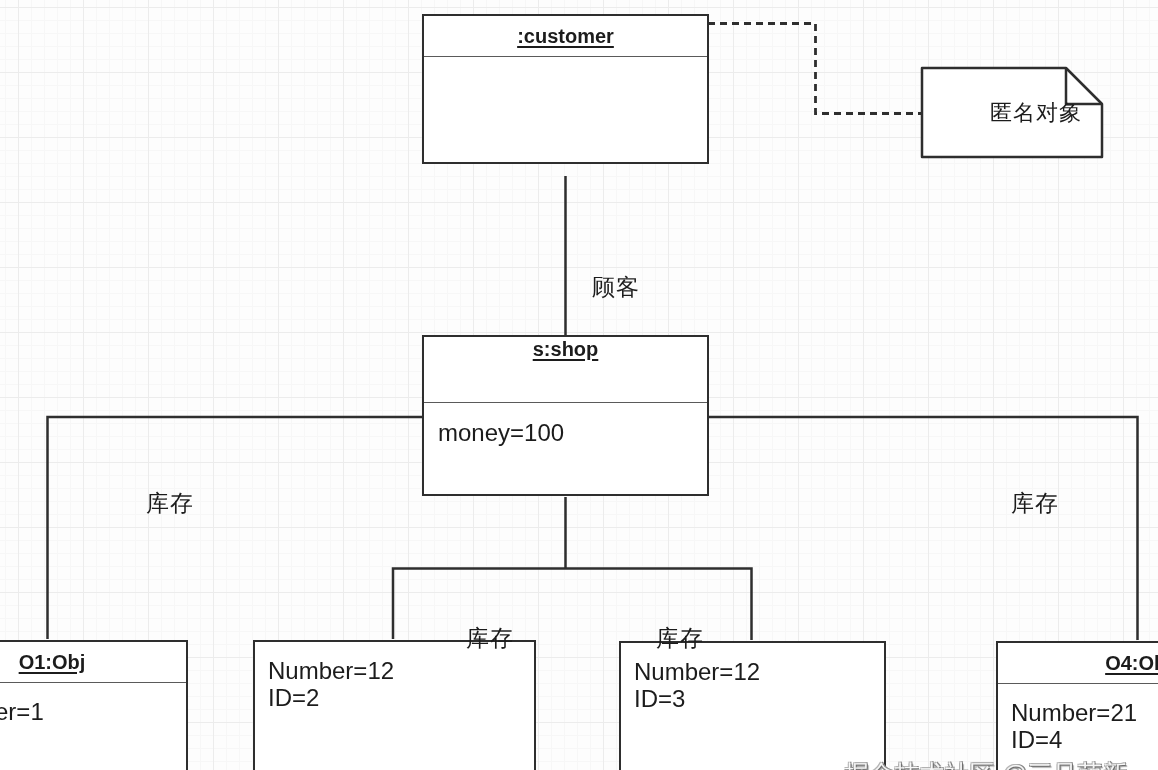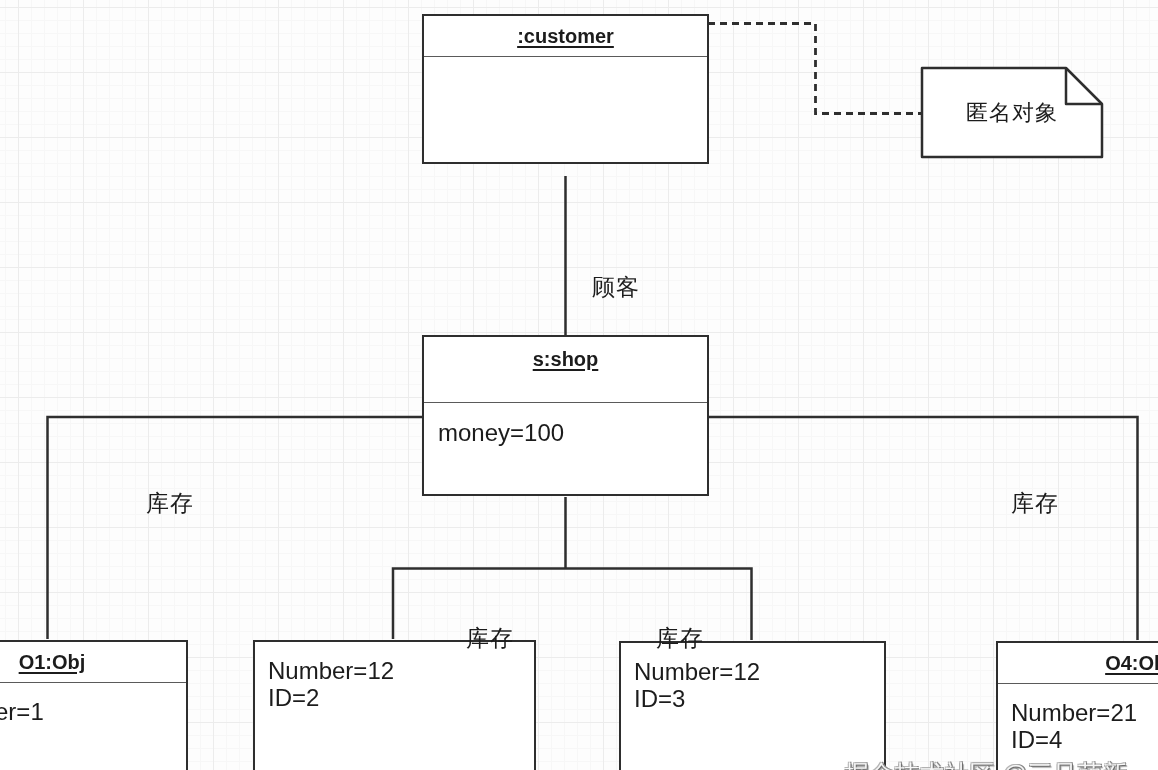--- a/index.html
+++ b/index.html
@@ -21,38 +21,38 @@
   }
   .uml-title{
     display:flex;align-items:center;justify-content:center;
     font-size:20px;font-weight:bold;text-decoration:underline;
     text-underline-offset:3px;height:40px;
     border-bottom:1.5px solid #5a5a5a;white-space:nowrap;
   }
   .uml-body{padding:15px 13px;font-size:24px;line-height:27px;white-space:nowrap;}
   #box-customer{left:422px;top:14px;width:287px;height:150px;}
   #box-shop{left:422px;top:335px;width:287px;height:161px;}
-  #box-shop .uml-title{height:66px;align-items:flex-start;padding-top:11px;box-sizing:border-box;}
+  #box-shop .uml-title{height:66px;align-items:flex-start;padding-top:1px;box-sizing:border-box;}
   #box-shop .uml-body{padding-top:16px;padding-left:14px;}
   #box-o1{left:-84px;top:640px;width:272px;height:135px;}
   #box-o2{left:253px;top:640px;width:283px;height:135px;}
   #box-o3{left:619px;top:641px;width:267px;height:134px;}
   #box-o4{left:996px;top:641px;width:285px;height:134px;}
   .edge-label{
     position:absolute;font-size:23px;color:#1c1c1c;white-space:nowrap;
     letter-spacing:1px;
     margin-top:40px;
   }
   #label-customer-shop{left:592px;top:232px;}
   #label-stock-left{left:146px;top:448px;}
   #label-stock-center-left{left:466px;top:583px;}
   #label-stock-center-right{left:656px;top:583px;}
   #label-stock-right{left:1011px;top:448px;}
   #note-text{
-    position:absolute;left:922px;top:68px;width:180px;height:89px;
+    position:absolute;left:946px;top:68px;width:180px;height:89px;
     display:flex;align-items:center;justify-content:center;
     font-size:22px;color:#1c1c1c;letter-spacing:1px;
   }
   #watermark{
     position:absolute;left:845px;top:719px;
     font-size:24px;font-weight:normal;letter-spacing:1px;white-space:nowrap;
     color:rgba(255,255,255,0.92);
     text-shadow:1px 1px 0 #6e6e6e,-1px -1px 0 #b5b5b5,1px -1px 0 #8a8a8a,-1px 1px 0 #8a8a8a,2px 2px 1px rgba(90,90,90,0.55);
     z-index:10;
     margin-top:39px;

